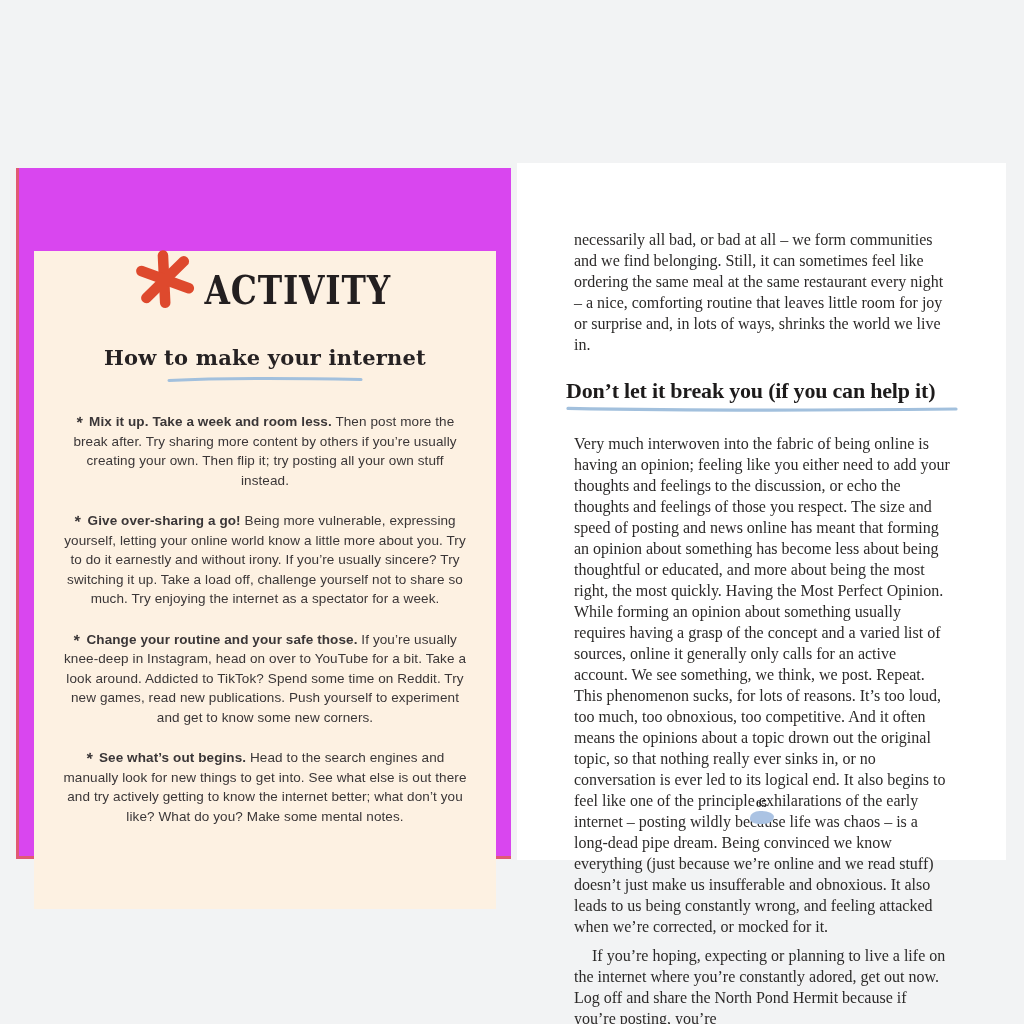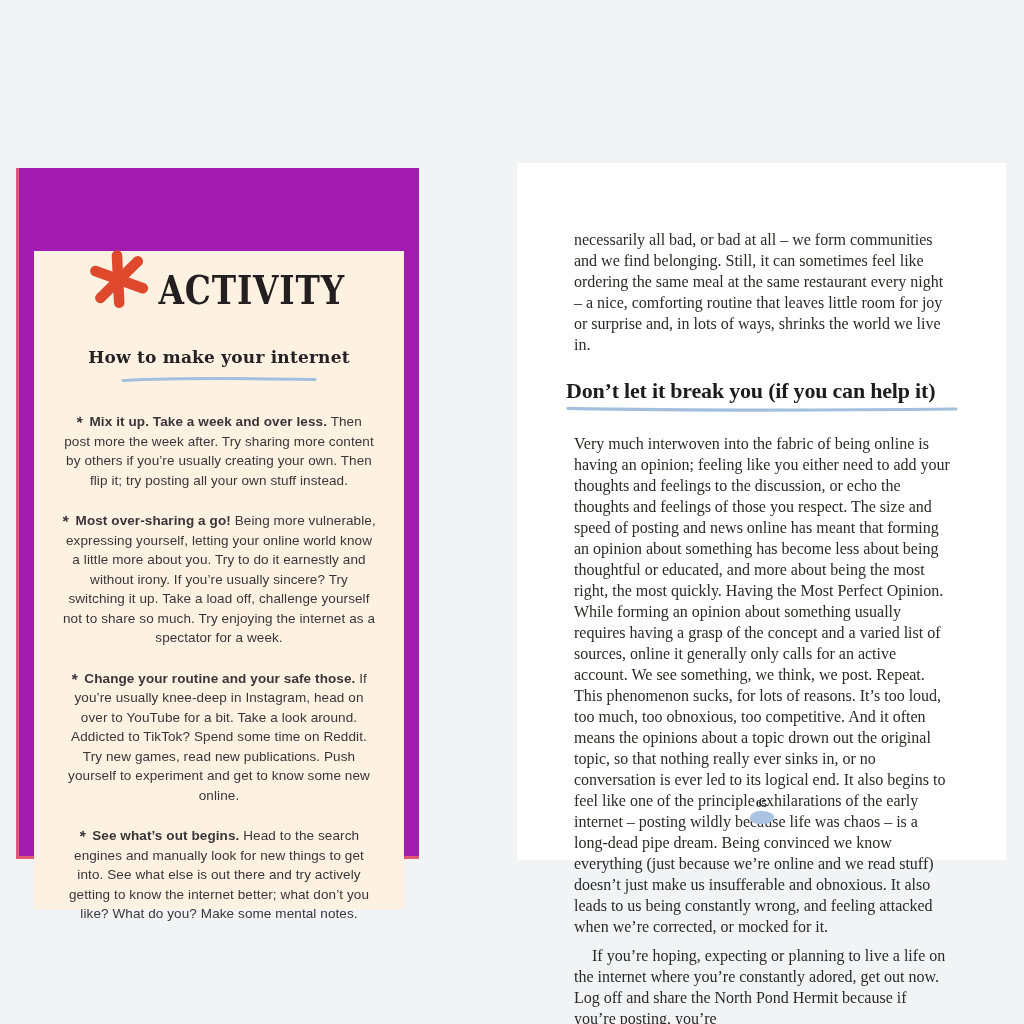--- a/index.html
+++ b/index.html
@@ -6,22 +6,22 @@
   body{
     width:1024px;height:1024px;
     background:#f2f3f4;
     position:relative;
     font-family:"Liberation Sans",sans-serif;
     overflow:hidden;
   }
   
   .left-page{
     position:absolute;left:16px;top:168px;
-    width:403px;height:691px;
-    background:#a21caf;
+    width:495px;height:691px;
+    background:#d946ef;
     border-left:3px solid #e05a74;
     border-bottom:3px solid #e05a74;
     padding:15px;box-sizing:border-box;
   }
   .cream{
     width:100%;height:100%;
     background:#fdf1e2;
     box-sizing:border-box;
     padding:0 28px;
     text-align:center;
@@ -36,21 +36,21 @@
   .activity-title{
     font-family:"DejaVu Serif",serif;
     font-weight:bold;font-size:40px;color:#231f20;
     letter-spacing:1px;margin:0 -16px 0 -12px;
     transform:scaleX(.82);transform-origin:center;
     white-space:nowrap;
   }
   .subtitle{
     margin-top:18px;
     font-family:"DejaVu Serif",serif;font-weight:bold;
-    font-size:17px;line-height:25px;color:#262223;
+    font-size:21px;line-height:25px;color:#262223;
     letter-spacing:.2px;
   }
   .subtitle-underline{display:block;width:198px;height:8px;margin:5px auto 0;}
   .bullets{
     margin-top:28px;
     font-size:13.5px;line-height:19.5px;color:#3a3637;
     letter-spacing:.1px;
   }
   .bullet{margin:0 0 20px;text-align:center;}
   .bullet .glyph{
@@ -111,27 +111,27 @@
 
       <div class="subtitle">
         <div>How to make your internet</div>
         <svg class="subtitle-underline" viewBox="0 0 200 8" preserveAspectRatio="none" aria-hidden="true">
           <path d="M3,5.5 C60,2.8 140,3.5 197,4.6" stroke="#a2c0dd" stroke-width="3" fill="none" stroke-linecap="round"></path>
         </svg>
       </div>
 
       <div class="bullets">
         <p class="bullet">
-          <span class="glyph">*</span><b>Mix it up. Take a week and over less.</b><span> Then post more the week after. Try sharing more content by others if you’re usually creating your own. Then flip it; try posting all your own stuff instead.</span>
+          <span class="glyph">*</span><b>Mix it up. Take a week and room less.</b><span> Then post more the break after. Try sharing more content by others if you’re usually creating your own. Then flip it; try posting all your own stuff instead.</span>
         </p>
         <p class="bullet">
-          <span class="glyph">*</span><b>Most over-sharing a go!</b><span> Being more vulnerable, expressing yourself, letting your online world know a little more about you. Try to do it earnestly and without irony. If you’re usually sincere? Try switching it up. Take a load off, challenge yourself not to share so much. Try enjoying the internet as a spectator for a week.</span>
+          <span class="glyph">*</span><b>Give over-sharing a go!</b><span> Being more vulnerable, expressing yourself, letting your online world know a little more about you. Try to do it earnestly and without irony. If you’re usually sincere? Try switching it up. Take a load off, challenge yourself not to share so much. Try enjoying the internet as a spectator for a week.</span>
         </p>
         <p class="bullet">
-          <span class="glyph">*</span><b>Change your routine and your safe those.</b><span> If you’re usually knee-deep in Instagram, head on over to YouTube for a bit. Take a look around. Addicted to TikTok? Spend some time on Reddit. Try new games, read new publications. Push yourself to experiment and get to know some new online.</span>
+          <span class="glyph">*</span><b>Change your routine and your safe those.</b><span> If you’re usually knee-deep in Instagram, head on over to YouTube for a bit. Take a look around. Addicted to TikTok? Spend some time on Reddit. Try new games, read new publications. Push yourself to experiment and get to know some new corners.</span>
         </p>
         <p class="bullet">
           <span class="glyph">*</span><b>See what’s out begins.</b><span> Head to the search engines and manually look for new things to get into. See what else is out there and try actively getting to know the internet better; what don’t you like? What do you? Make some mental notes.</span>
         </p>
       </div>
 
     </div>
   </div>
 
   <div class="right-page">

